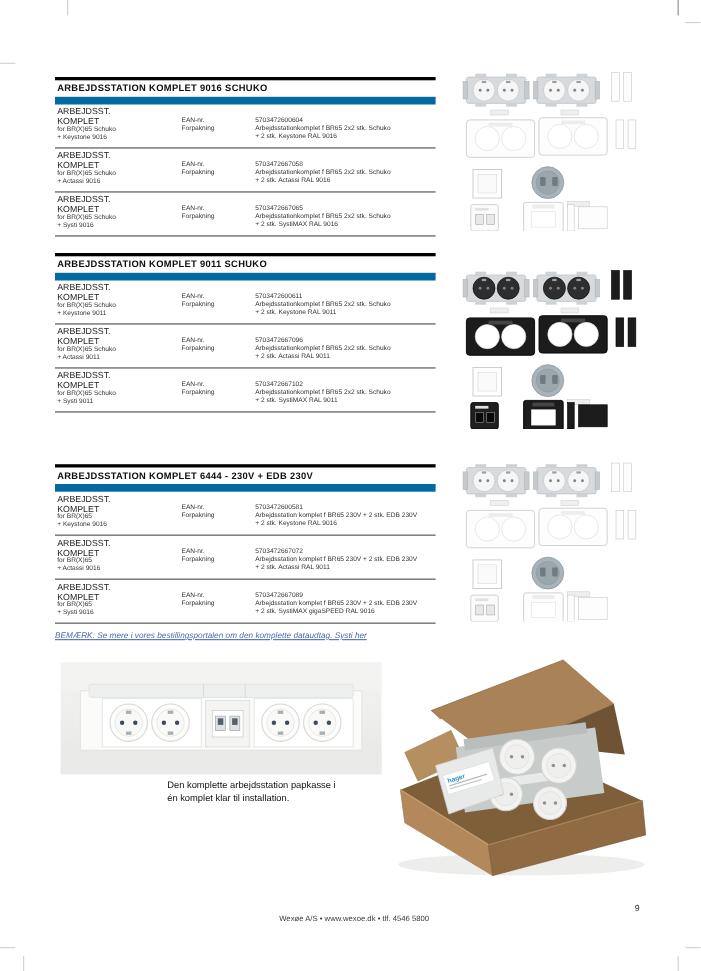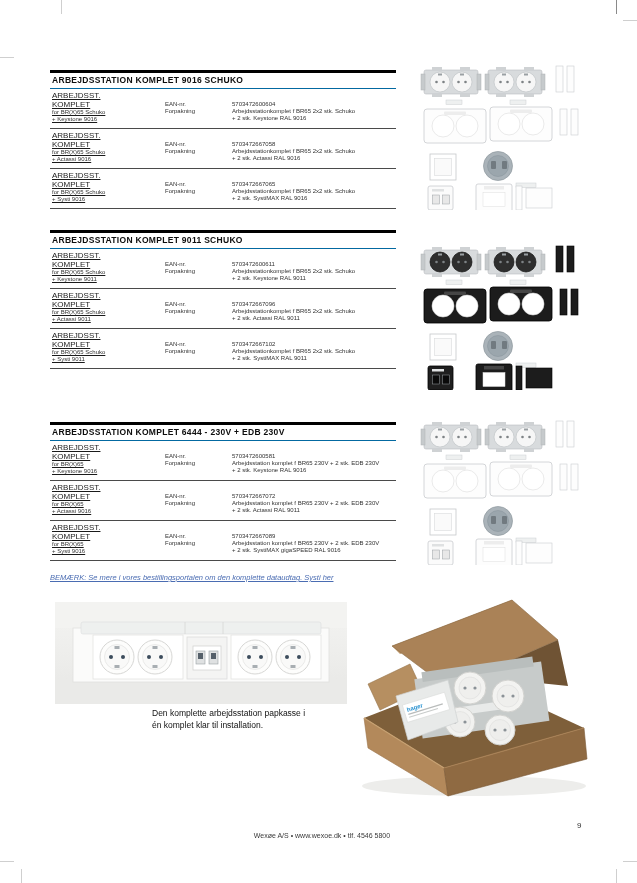--- a/index.html
+++ b/index.html
@@ -2,24 +2,24 @@
 <html><head>
 <meta charset="utf-8">
 <style>
   html,body{margin:0;padding:0;}
   body{width:637px;height:883px;background:#ffffff;position:relative;overflow:hidden;
        font-family:"Liberation Sans",sans-serif;color:#1a1a1a;}
   .cropmark{position:absolute;background:#cfcfcf;}
 
   
   .ptable{position:absolute;left:50px;width:346px;}
-  .t-header{border-top:3px solid #000;border-bottom:1px solid #0369a1;padding:2px 2px 3px 2px;
+  .t-header{border-top:3px solid #000;border-bottom:7px solid #0369a1;padding:2px 2px 3px 2px;
             font-size:8.5px;font-weight:bold;letter-spacing:.3px;color:#0d0d0d;}
   .t-row{display:flex;border-bottom:1px solid #4a4a4a;padding:3px 0 5px 0;}
-  .c1{width:113px;padding-left:2px;text-decoration:underline;}
+  .c1{width:113px;padding-left:2px;}
   .c2{width:67px;padding-top:9px;}
   .c3{flex:1;padding-top:9px;}
   .name{font-size:8px;line-height:8.5px;color:#222;}
   .small{font-size:6px;line-height:7px;color:#333;}
 
   
   .note-link{position:absolute;left:50px;top:573px;font-size:7.5px;font-style:italic;
              text-decoration:underline;color:#4a6cb2;cursor:pointer;}
 
   

